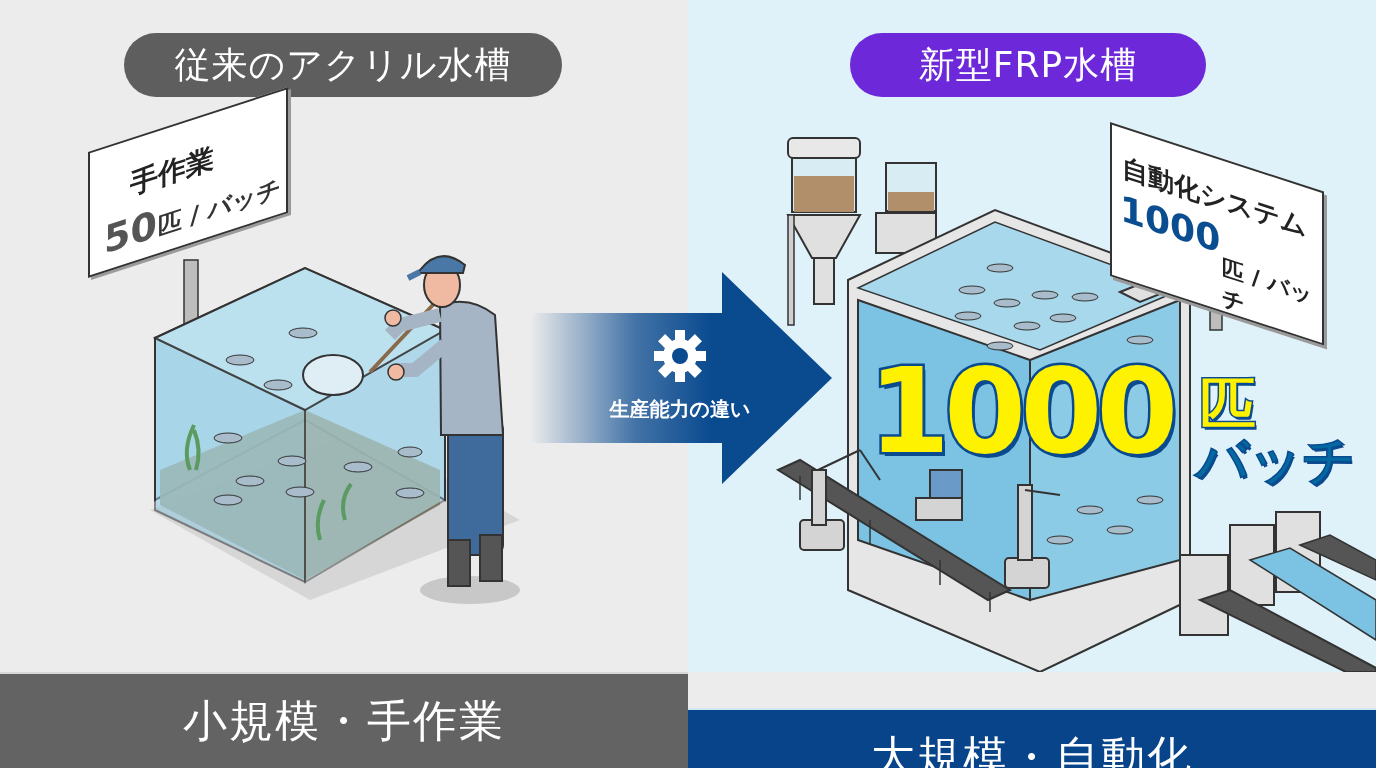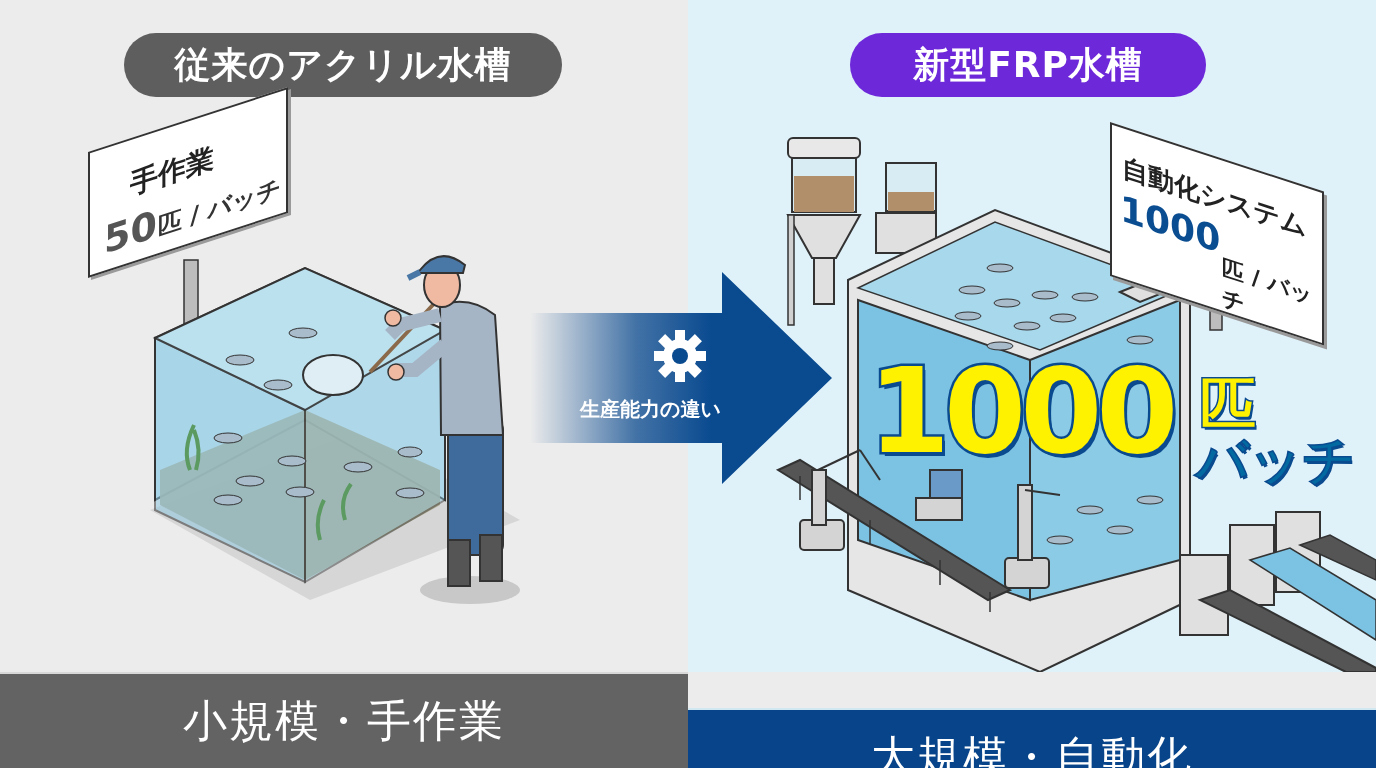--- a/index.html
+++ b/index.html
@@ -2,35 +2,35 @@
 <html><head>
 <meta charset="utf-8">
 <style>
   html,body{margin:0;padding:0;}
   body{width:1376px;height:768px;overflow:hidden;position:relative;font-family:"DejaVu Sans","Liberation Sans",sans-serif;background:#ececec;}
   .panel-left{position:absolute;left:0;top:0;width:688px;height:672px;background:#ececec;}
   .panel-right{position:absolute;left:688px;top:0;width:688px;height:672px;background:#dff2fa;}
   .footer-left{position:absolute;left:0;top:672px;width:688px;height:96px;background:#636363;border-top:2px solid #d8d8d8;box-sizing:border-box;}
   .footer-right{position:absolute;left:688px;top:672px;width:688px;height:96px;background:#084489;border-top:2px solid #cfe8f2;box-sizing:border-box;margin-top:36px;}
   .footer-text{position:absolute;left:0;right:0;top:18px;text-align:center;color:#fff;font-weight:normal;font-size:44px;letter-spacing:2px;}
-  .pill{position:absolute;height:64px;border-radius:32px;color:#fff;font-weight:bold;font-size:36px;display:flex;align-items:center;justify-content:center;letter-spacing:1px;}
+  .pill{position:absolute;height:64px;border-radius:32px;color:#fff;font-weight:normal;font-size:36px;display:flex;align-items:center;justify-content:center;letter-spacing:1px;}
   .pill-left{left:124px;top:33px;width:438px;background:#5e5e5e;}
   .pill-right{left:850px;top:33px;width:356px;background:#6d28d9;}
   svg{position:absolute;left:0;top:0;}
   .sign{position:absolute;background:#fff;border:2px solid #333;box-shadow:3px 3px 0 #9a9a9a;}
   .sign-left{left:88px;top:152px;width:196px;height:122px;transform:skewY(-18deg);transform-origin:left top;}
   .sign-right{left:1110px;top:122px;width:210px;height:150px;transform:skewY(18deg);transform-origin:left top;}
   .sign-title{position:absolute;font-weight:bold;color:#222;}
   .sign-left .sign-title{left:40px;top:26px;font-size:28px;}
   .sign-left .sign-num{position:absolute;left:14px;top:70px;font-size:38px;font-weight:bold;color:#555;}
   .sign-left .sign-unit{position:absolute;left:68px;top:80px;font-size:24px;font-weight:bold;color:#333;}
   .sign-right .sign-title{left:10px;top:22px;font-size:26px;}
   .sign-right .sign-num{position:absolute;left:8px;top:60px;font-size:36px;font-weight:bold;color:#0b4d91;}
   .sign-right .sign-unit{position:absolute;left:110px;top:92px;font-size:22px;font-weight:bold;color:#222;}
-  .arrow-label{position:absolute;left:580px;top:396px;width:200px;text-align:left;color:#fff;font-weight:bold;font-size:20px;}
+  .arrow-label{position:absolute;left:580px;top:396px;width:200px;text-align:center;color:#fff;font-weight:bold;font-size:20px;}
   .big-num{position:absolute;left:868px;top:352px;font-size:118px;font-weight:900;color:#fff200;font-family:"DejaVu Sans",sans-serif;letter-spacing:-6px;
      -webkit-text-stroke:5px #0a4a8f;paint-order:stroke fill;text-shadow:3px 4px 0 #0a4a8f;line-height:1;}
   .big-unit{position:absolute;left:1200px;top:376px;font-size:56px;font-weight:900;color:#fff200;line-height:1;-webkit-text-stroke:3px #0a4a8f;paint-order:stroke fill;text-shadow:2px 3px 0 #0a4a8f;}
   .big-batch{position:absolute;left:1196px;top:434px;font-size:52px;font-weight:400;color:#0369a1;line-height:1;-webkit-text-stroke:3px #0a4a8f;paint-order:stroke fill;text-shadow:2px 3px 0 #0a4a8f;}
 </style>
 </head>
 <body>
 
 <div class="panel-left"></div>
 <div class="panel-right"></div>

